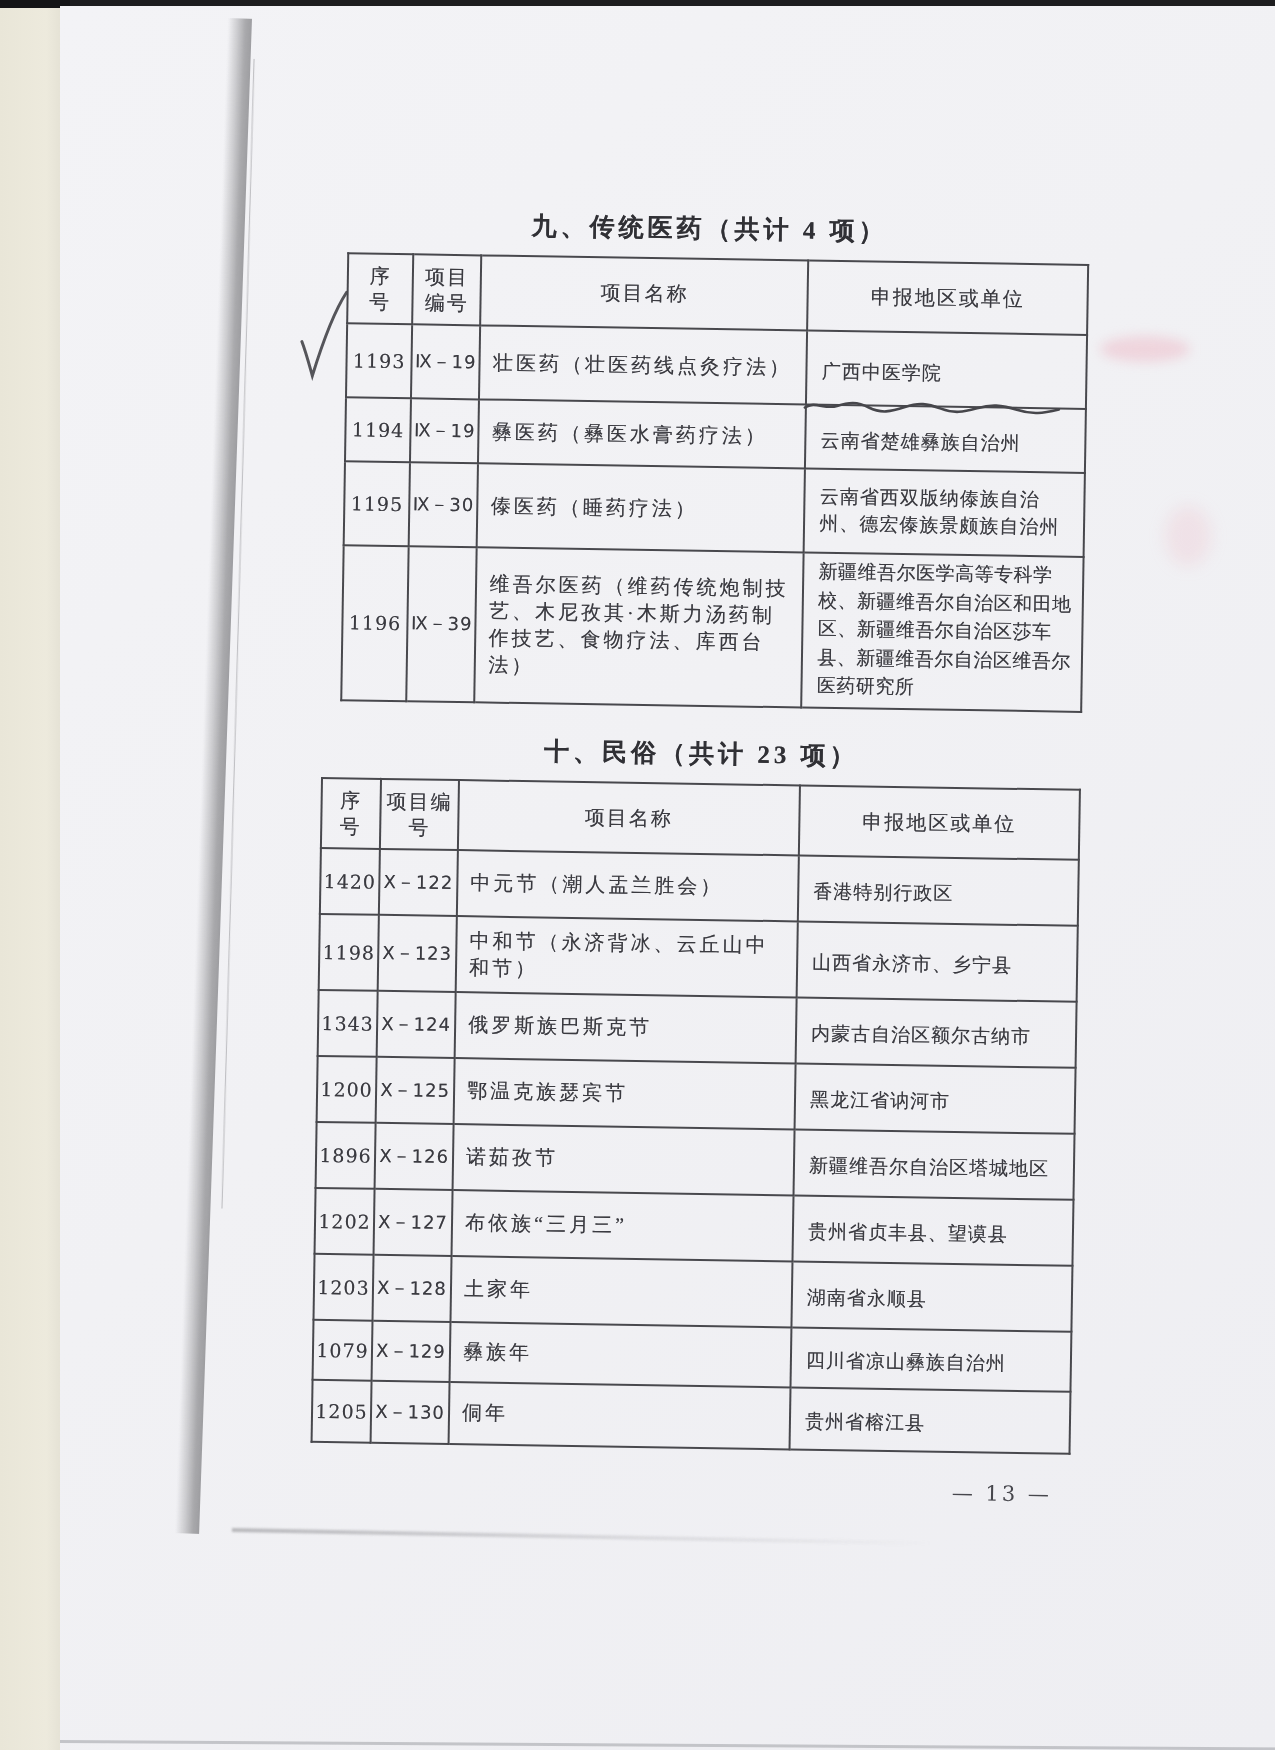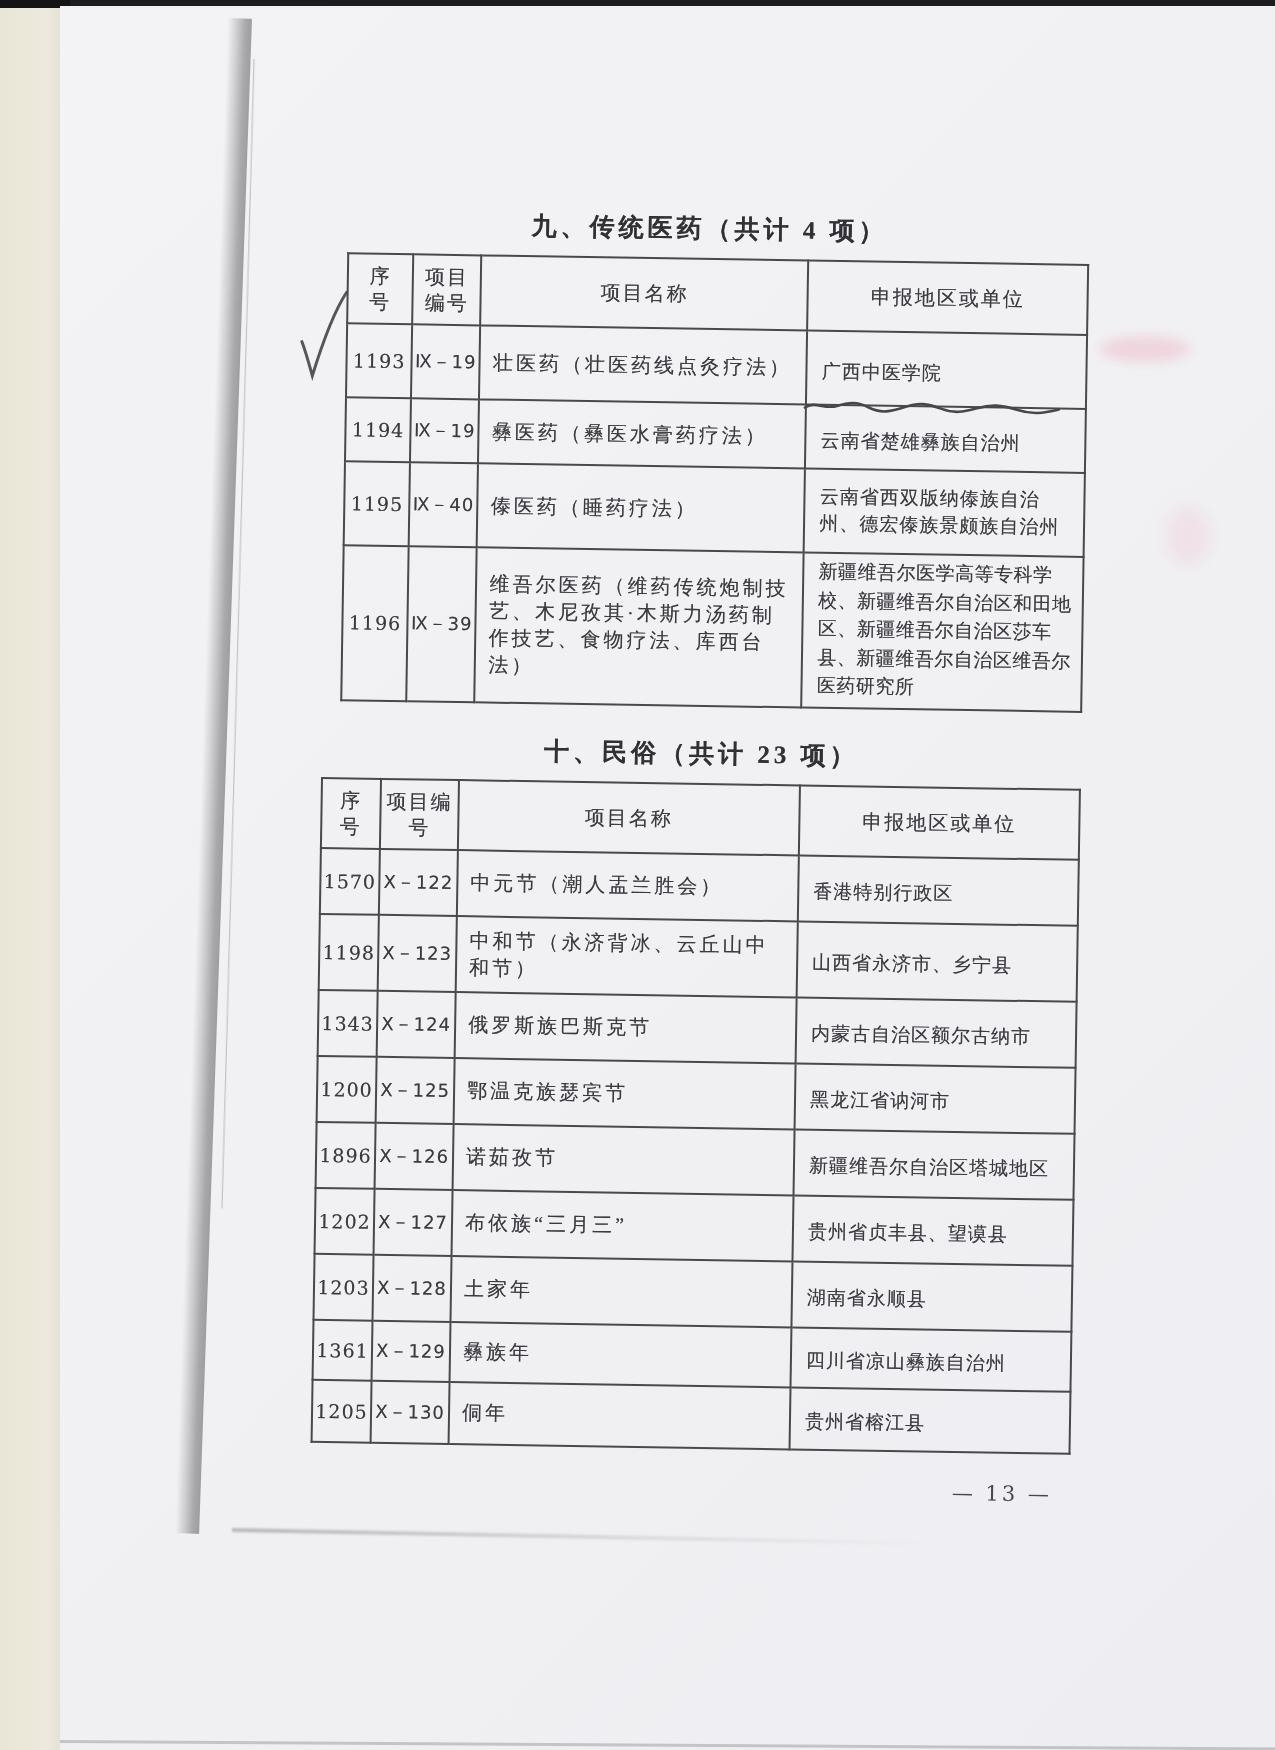--- a/index.html
+++ b/index.html
@@ -152,21 +152,21 @@
                     </svg></span></td>
               </tr>
               <tr>
                 <td class="col0"><span>1194</span></td>
                 <td class="col1"><span>Ⅸ－19</span></td>
                 <td class="col2"><span>彝医药（彝医水膏药疗法）</span></td>
                 <td class="col3"><span>云南省楚雄彝族自治州</span></td>
               </tr>
               <tr>
                 <td class="col0"><span>1195</span></td>
-                <td class="col1"><span>Ⅸ－40</span></td>
+                <td class="col1"><span>Ⅸ－30</span></td>
                 <td class="col2"><span>傣医药（睡药疗法）</span></td>
                 <td class="col3"><span>云南省西双版纳傣族自治州、德宏傣族景颇族自治州</span></td>
               </tr>
               <tr>
                 <td class="col0"><span>1196</span></td>
                 <td class="col1"><span>Ⅸ－39</span></td>
                 <td class="col2"><span>维吾尔医药（维药传统炮制技艺、木尼孜其·木斯力汤药制作技艺、食物疗法、库西台法）</span></td>
                 <td class="col3"><span>新疆维吾尔医学高等专科学校、新疆维吾尔自治区和田地区、新疆维吾尔自治区莎车县、新疆维吾尔自治区维吾尔医药研究所</span></td>
               </tr>
             </tbody>
@@ -179,21 +179,21 @@
           <thead>
               <tr>
                 <th class="col0">序　号</th>
                 <th class="col1">项目编号</th>
                 <th class="col2">项目名称</th>
                 <th class="col3">申报地区或单位</th>
               </tr>
             </thead>
           <tbody>
               <tr>
-                <td class="col0"><span>1570</span></td>
+                <td class="col0"><span>1420</span></td>
                 <td class="col1"><span>Ⅹ－122</span></td>
                 <td class="col2"><span>中元节（潮人盂兰胜会）</span></td>
                 <td class="col3"><span>香港特别行政区</span></td>
               </tr>
               <tr>
                 <td class="col0"><span>1198</span></td>
                 <td class="col1"><span>Ⅹ－123</span></td>
                 <td class="col2"><span>中和节（永济背冰、云丘山中和节）</span></td>
                 <td class="col3"><span>山西省永济市、乡宁县</span></td>
               </tr>
@@ -221,21 +221,21 @@
                 <td class="col2"><span>布依族“三月三”</span></td>
                 <td class="col3"><span>贵州省贞丰县、望谟县</span></td>
               </tr>
               <tr>
                 <td class="col0"><span>1203</span></td>
                 <td class="col1"><span>Ⅹ－128</span></td>
                 <td class="col2"><span>土家年</span></td>
                 <td class="col3"><span>湖南省永顺县</span></td>
               </tr>
               <tr>
-                <td class="col0"><span>1361</span></td>
+                <td class="col0"><span>1079</span></td>
                 <td class="col1"><span>Ⅹ－129</span></td>
                 <td class="col2"><span>彝族年</span></td>
                 <td class="col3"><span>四川省凉山彝族自治州</span></td>
               </tr>
               <tr>
                 <td class="col0"><span>1205</span></td>
                 <td class="col1"><span>Ⅹ－130</span></td>
                 <td class="col2"><span>侗年</span></td>
                 <td class="col3"><span>贵州省榕江县</span></td>
               </tr>

